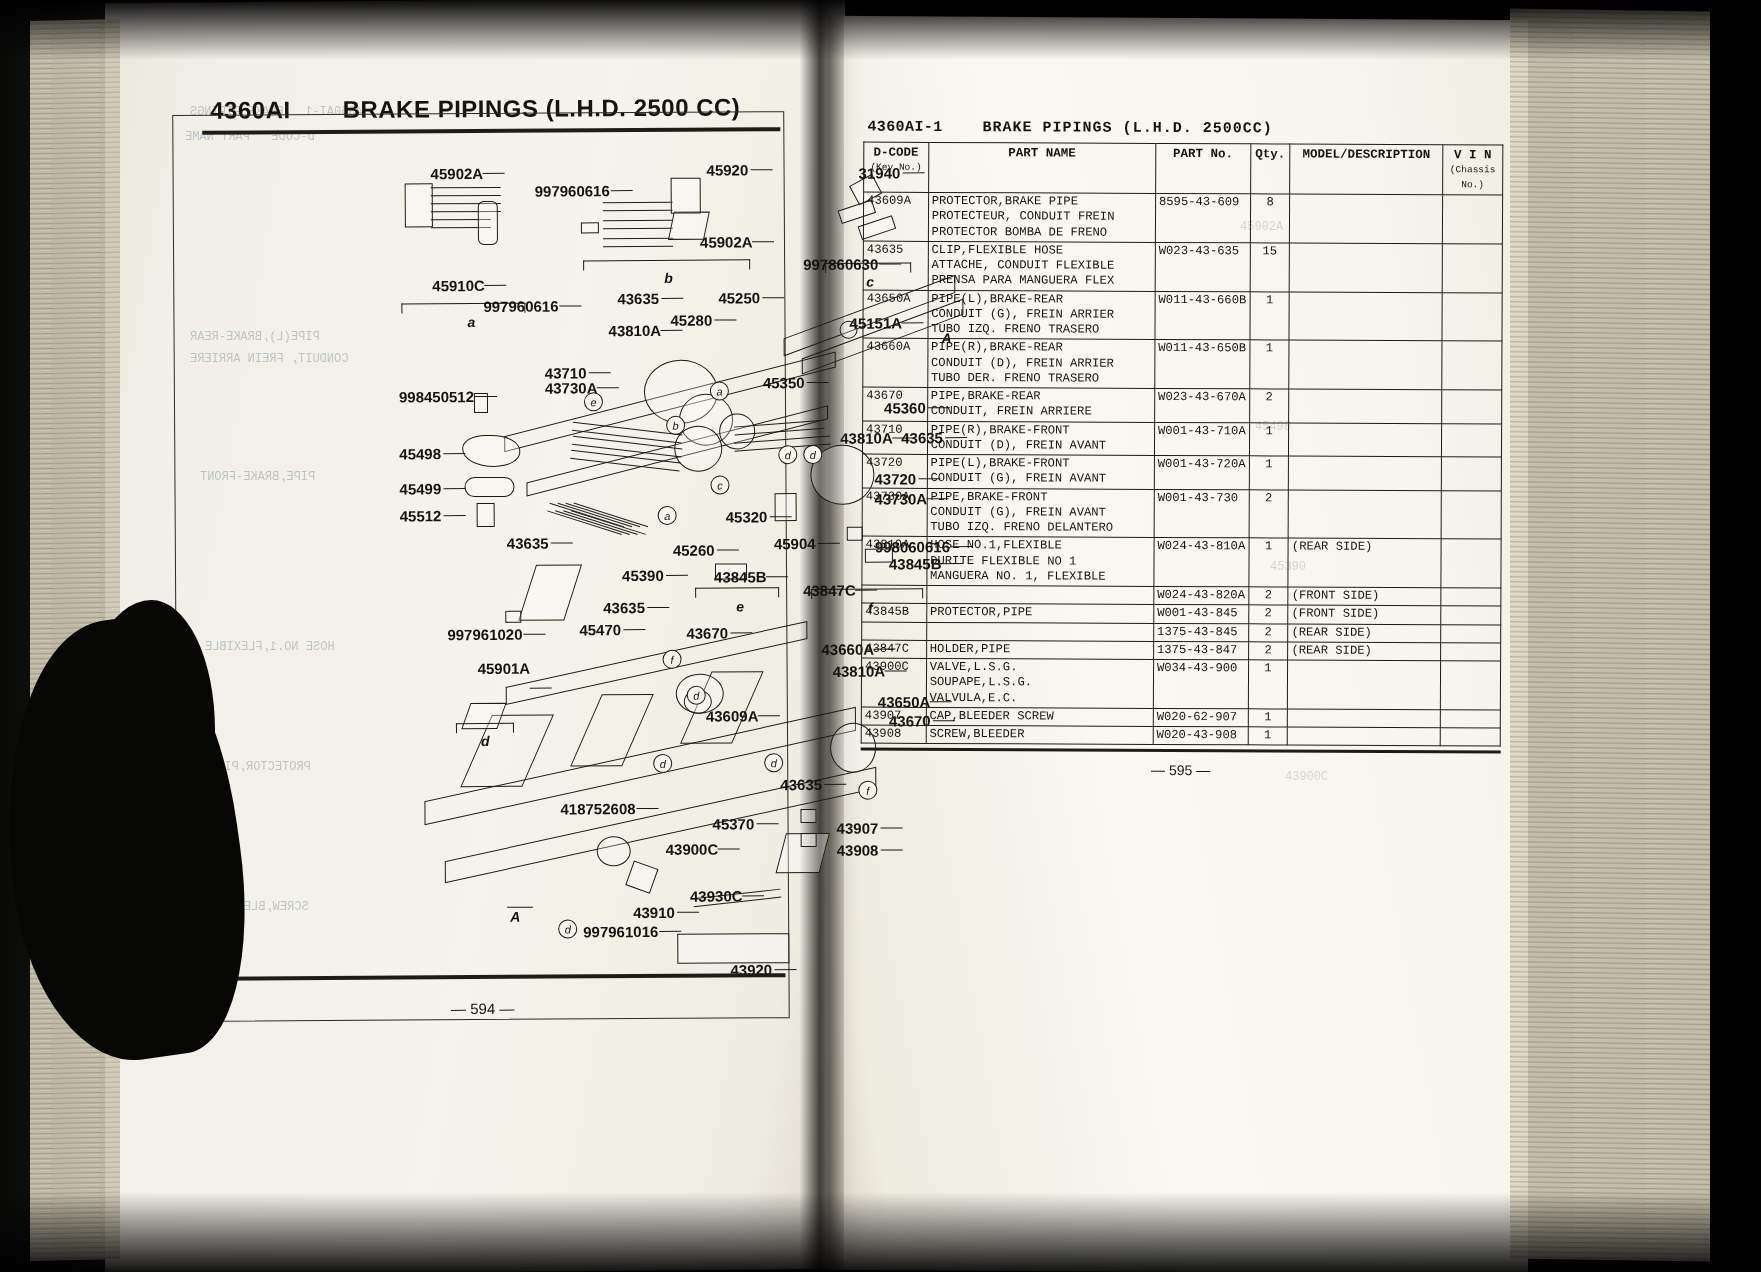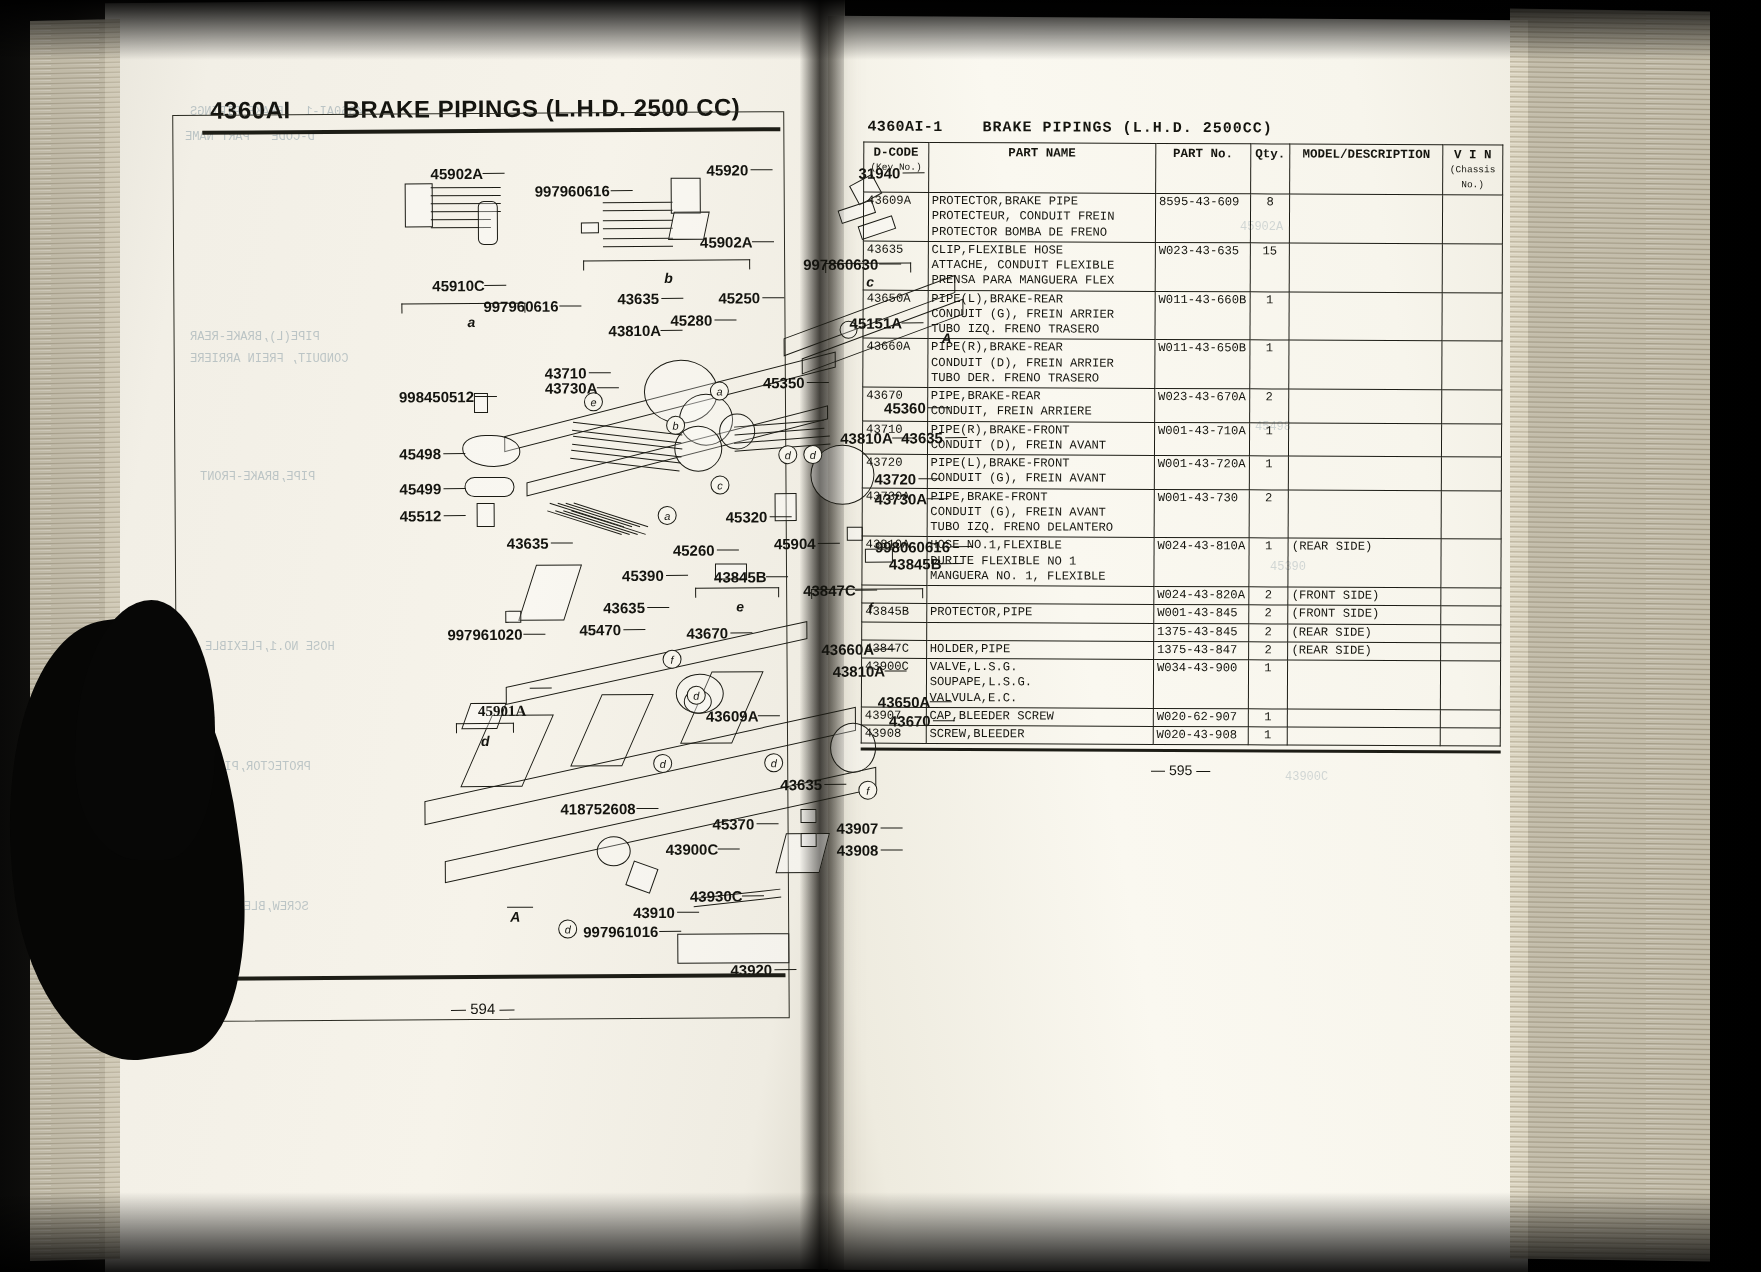--- a/index.html
+++ b/index.html
@@ -319,21 +319,21 @@
       <div class="lbl" style="left: 272px; top: 531px;">997961020</div>
       <div class="ldr" style="left: 348px; top: 539px; width: 22px;"></div>
       <div class="lbl" style="left: 404px; top: 527px;">45470</div>
       <div class="ldr" style="left: 448px; top: 535px; width: 22px;"></div>
       <div class="lbl" style="left: 511px; top: 531px;">43670</div>
       <div class="ldr" style="left: 555px; top: 539px; width: 22px;"></div>
       <div class="lbl" style="left: 646px; top: 548px;">43660A</div>
       <div class="ldr" style="left: 698px; top: 556px; width: 22px;"></div>
       <div class="lbl" style="left: 657px; top: 570px;">43810A</div>
       <div class="ldr" style="left: 709px; top: 578px; width: 22px;"></div>
-      <div class="lbl" style="left: 302px; top: 608px; font-family: Liberation Serif, serif;">45901A</div>
+      <div class="lbl" style="left: 302px; top: 565px;">45901A</div>
       <div class="ldr" style="left: 354px; top: 593px; width: 22px;"></div>
       <div class="lbl" style="left: 530px; top: 614px;">43609A</div>
       <div class="ldr" style="left: 582px; top: 622px; width: 22px;"></div>
       <div class="lbl" style="left: 702px; top: 601px;">43650A</div>
       <div class="ldr" style="left: 754px; top: 609px; width: 22px;"></div>
       <div class="lbl" style="left: 713px; top: 620px;">43670</div>
       <div class="ldr" style="left: 757px; top: 628px; width: 22px;"></div>
       <div class="lbl it" style="left: 305px; top: 638px;">d</div>
       <div class="lbl" style="left: 604px; top: 683px;">43635</div>
       <div class="ldr" style="left: 648px; top: 691px; width: 22px;"></div>

